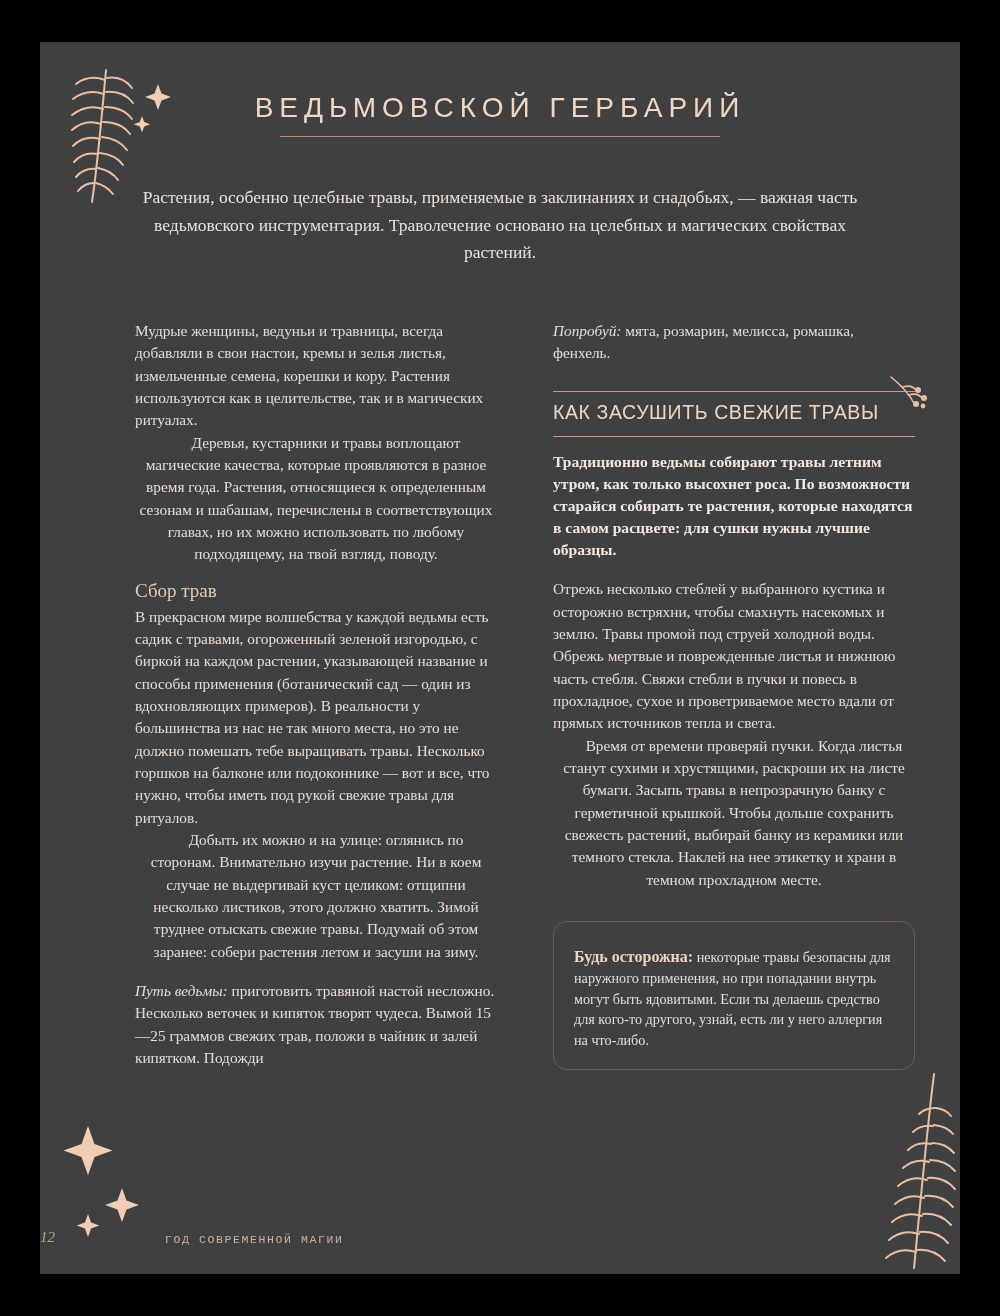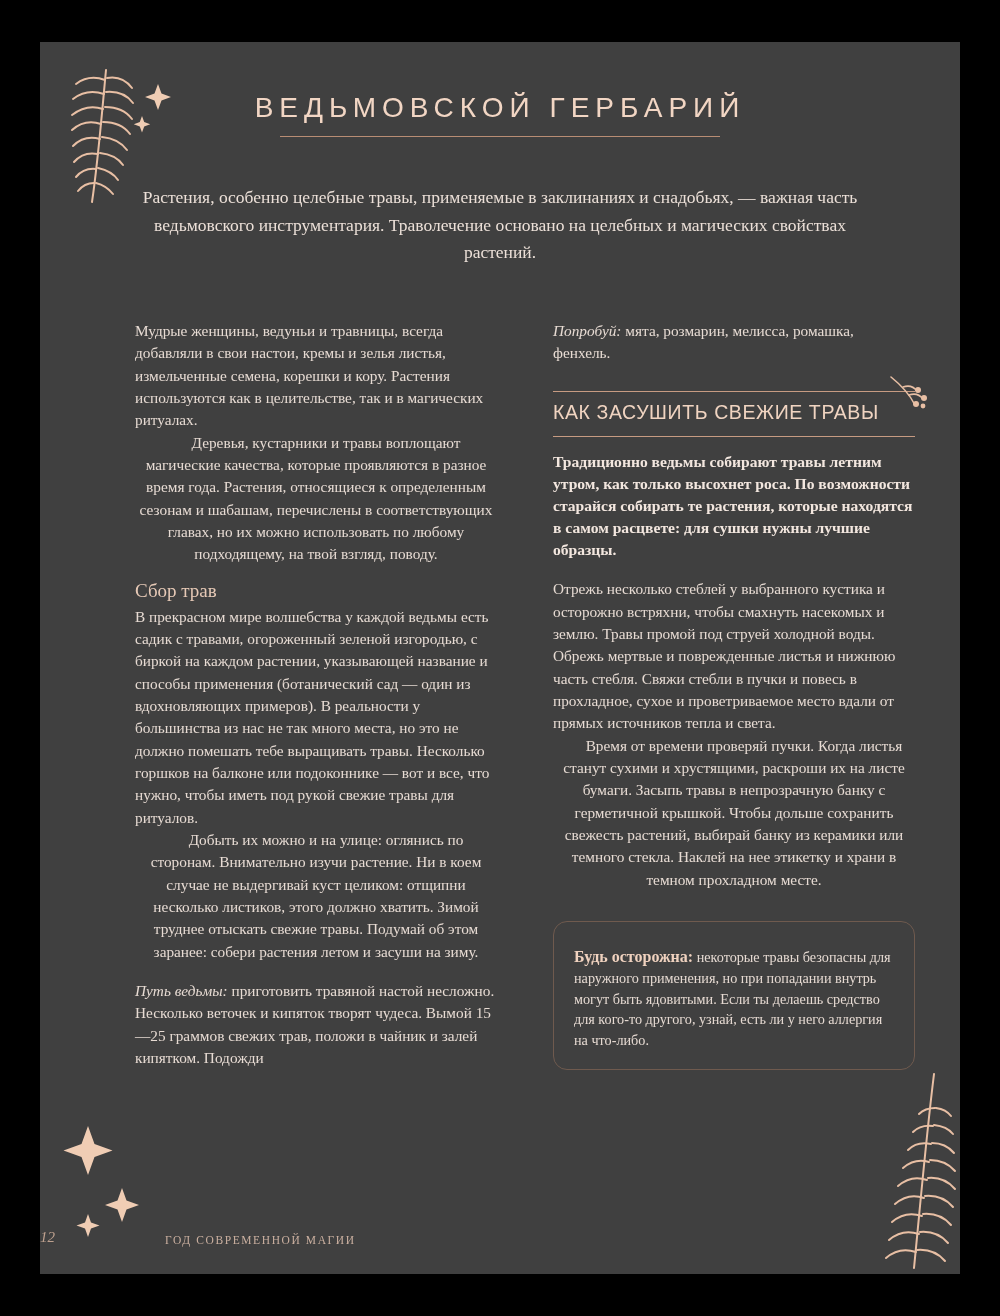--- a/index.html
+++ b/index.html
@@ -163,21 +163,21 @@
   .footer {
     position: absolute;
     left: 0;
     bottom: 28px;
     width: 920px;
   }
   .footer-label {
     position: absolute;
     left: 125px;
     bottom: 0;
-    font-family: Liberation Serif, serif;
+    font-family: Liberation Mono, monospace;
     font-size: 11.5px;
     letter-spacing: 1.6px;
     color: #cbb0a0;
   }
   .footer-page {
     position: absolute;
     left: 0;
     bottom: 0;
     width: 920px;
     text-align: left;

